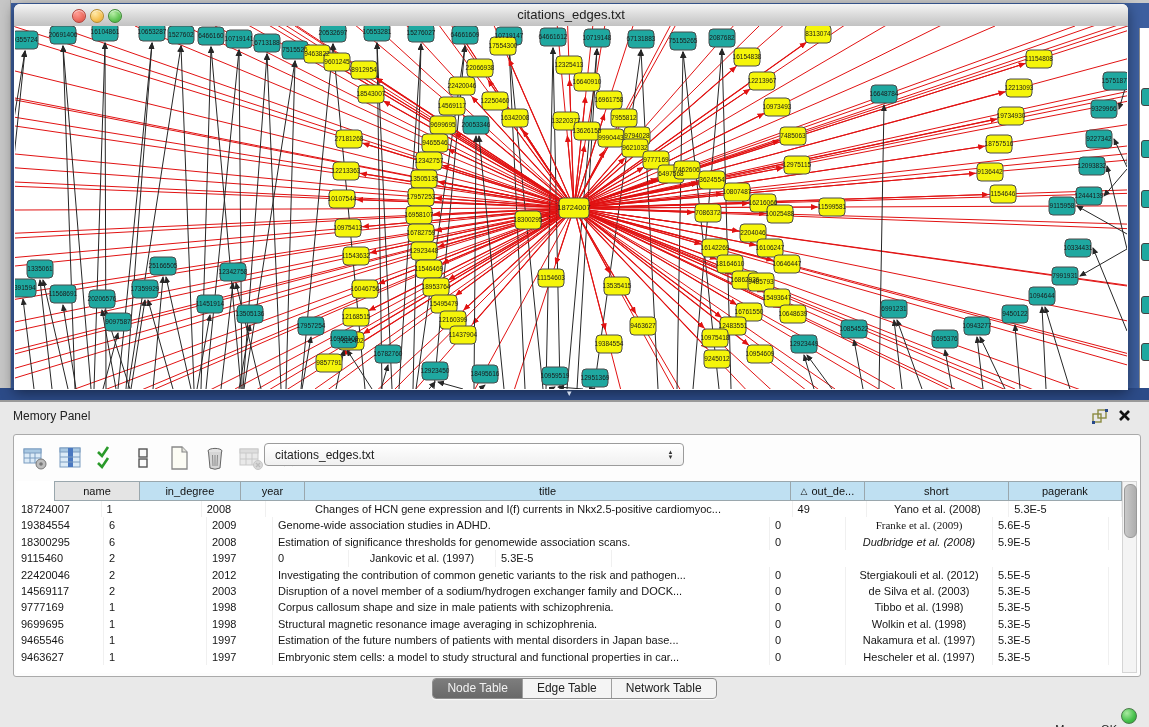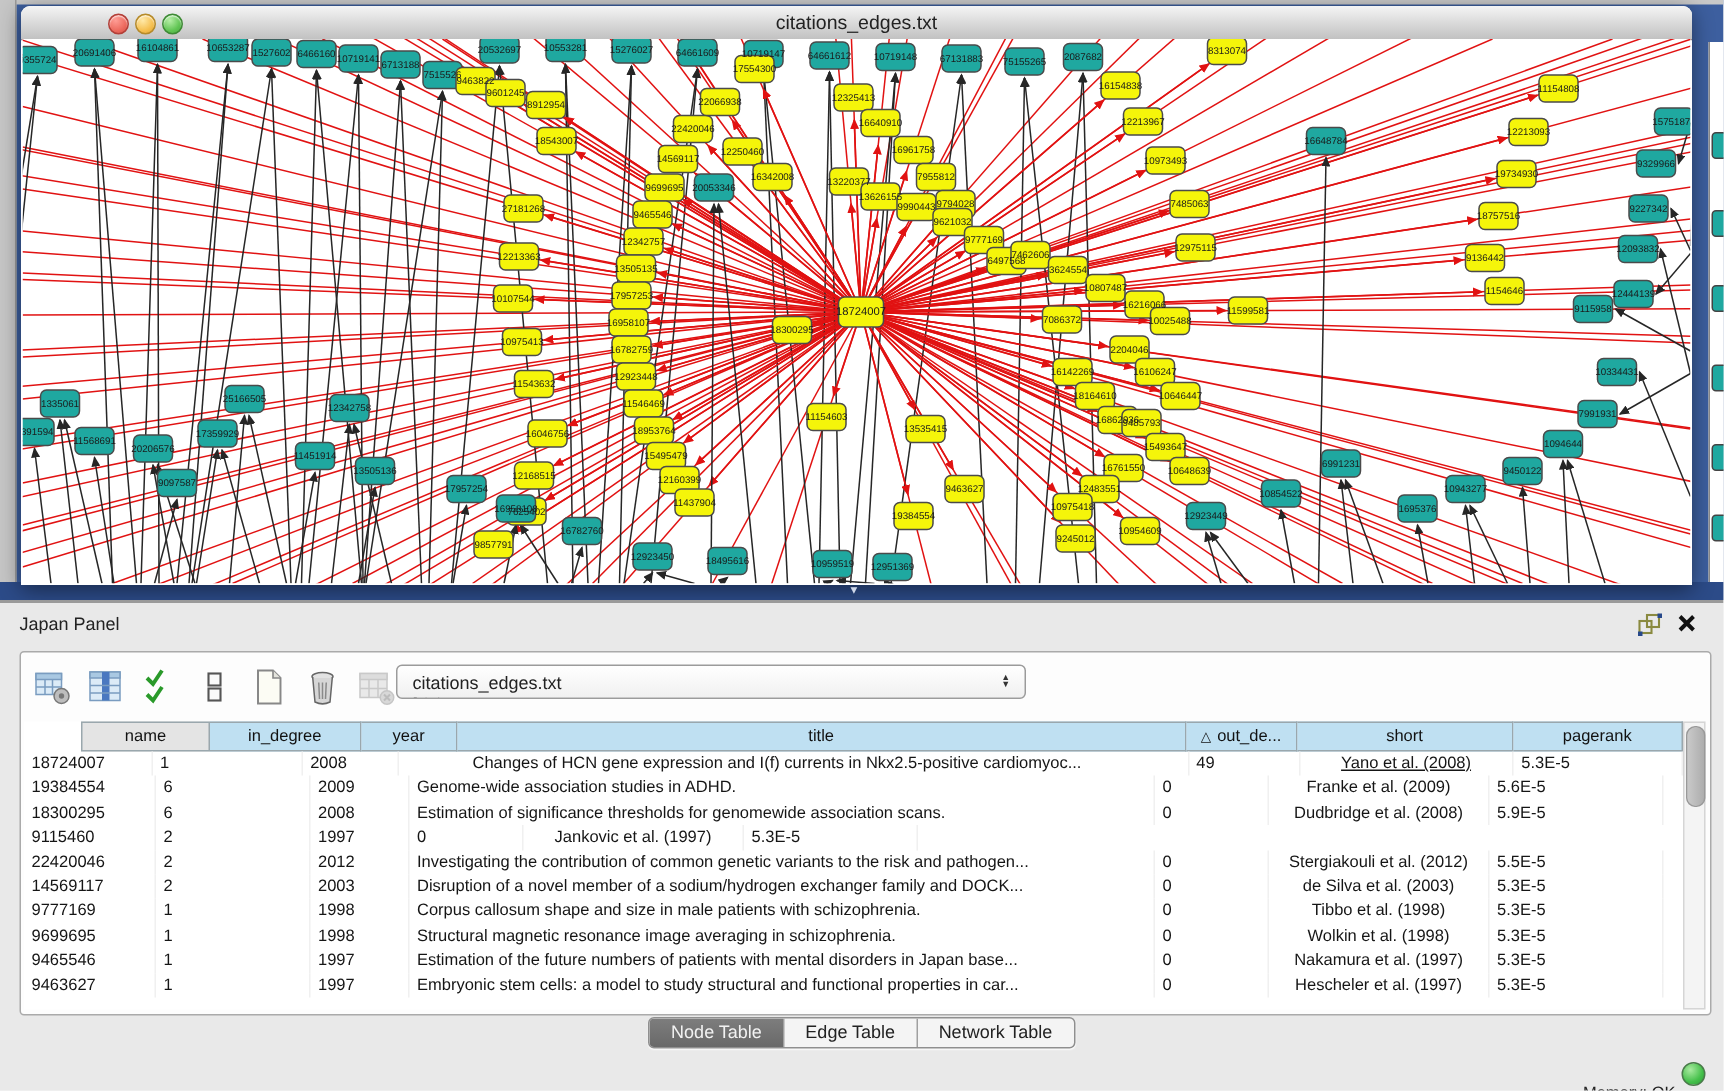--- a/index.html
+++ b/index.html
@@ -655,21 +655,21 @@
       <div class="sliver-node" style="top: 162px;"></div>
       <div class="sliver-node" style="top: 215px;"></div>
       <div class="sliver-node" style="top: 268px;"></div>
       <div class="sliver-node" style="top: 315px;"></div>
     </div>
   <div class="splitter-grip">▾</div>
 </div>
 
 <div class="table-panel">
   <div class="panel-header">
-    <span class="panel-title">Japan Panel</span>
+    <span class="panel-title">Memory Panel</span>
     <span class="panel-btn btn-float">
       <svg width="18" height="16">
           <rect x="2" y="6" width="8" height="8" fill="none" stroke="#8a8a40" stroke-width="1.4"></rect>
           <rect x="7" y="2" width="8" height="8" fill="none" stroke="#8a8a40" stroke-width="1.4"></rect>
           <rect x="1" y="13" width="3" height="3" fill="#27488a"></rect>
           <rect x="14" y="1" width="3" height="3" fill="#27488a"></rect>
         </svg>
     </span>
     <span class="panel-btn btn-close">
       <svg width="16" height="16">
@@ -771,39 +771,39 @@
             <span>pagerank</span>
           </div>
         </div>
       <div id="gridbody">
           <div class="tr">
             <div class="td" style="width: 88px;">18724007</div>
             <div class="td" style="width: 103px;">1</div>
             <div class="td" style="width: 66px;">2008</div>
             <div class="td" style="width: 497px; margin-left: 44px;">Changes of HCN gene expression and I(f) currents in Nkx2.5-positive cardiomyoc...</div>
             <div class="td" style="width: 76px;">49</div>
-            <div class="td center" style="width: 147px; text-decoration: underline;">Yano et al. (2008)</div>
+            <div class="td center" style="width: 147px;">Yano et al. (2008)</div>
             <div class="td" style="width: 116px;">5.3E-5</div>
           </div>
           <div class="tr">
             <div class="td" style="width: 88px;">19384554</div>
             <div class="td" style="width: 103px;">6</div>
             <div class="td" style="width: 66px;">2009</div>
             <div class="td" style="width: 497px;">Genome-wide association studies in ADHD.</div>
             <div class="td" style="width: 76px;">0</div>
-            <div class="td center" style="width: 147px;">Franke et al. (2009)</div>
+            <div class="td center" style="width: 147px; font-family: Liberation Serif, serif;">Franke et al. (2009)</div>
             <div class="td" style="width: 116px;">5.6E-5</div>
           </div>
           <div class="tr">
             <div class="td" style="width: 88px;">18300295</div>
             <div class="td" style="width: 103px;">6</div>
             <div class="td" style="width: 66px;">2008</div>
             <div class="td" style="width: 497px;">Estimation of significance thresholds for genomewide association scans.</div>
             <div class="td" style="width: 76px;">0</div>
-            <div class="td center" style="width: 147px;">Dudbridge et al. (2008)</div>
+            <div class="td center" style="width: 147px; font-style: italic;">Dudbridge et al. (2008)</div>
             <div class="td" style="width: 116px;">5.9E-5</div>
           </div>
           <div class="tr">
             <div class="td" style="width: 88px;">9115460</div>
             <div class="td" style="width: 103px;">2</div>
             <div class="td" style="width: 66px;">1997</div>
             <div class="td" style="width: 76px;">0</div>
             <div class="td center" style="width: 147px;">Jankovic et al. (1997)</div>
             <div class="td" style="width: 116px;">5.3E-5</div>
           </div>

